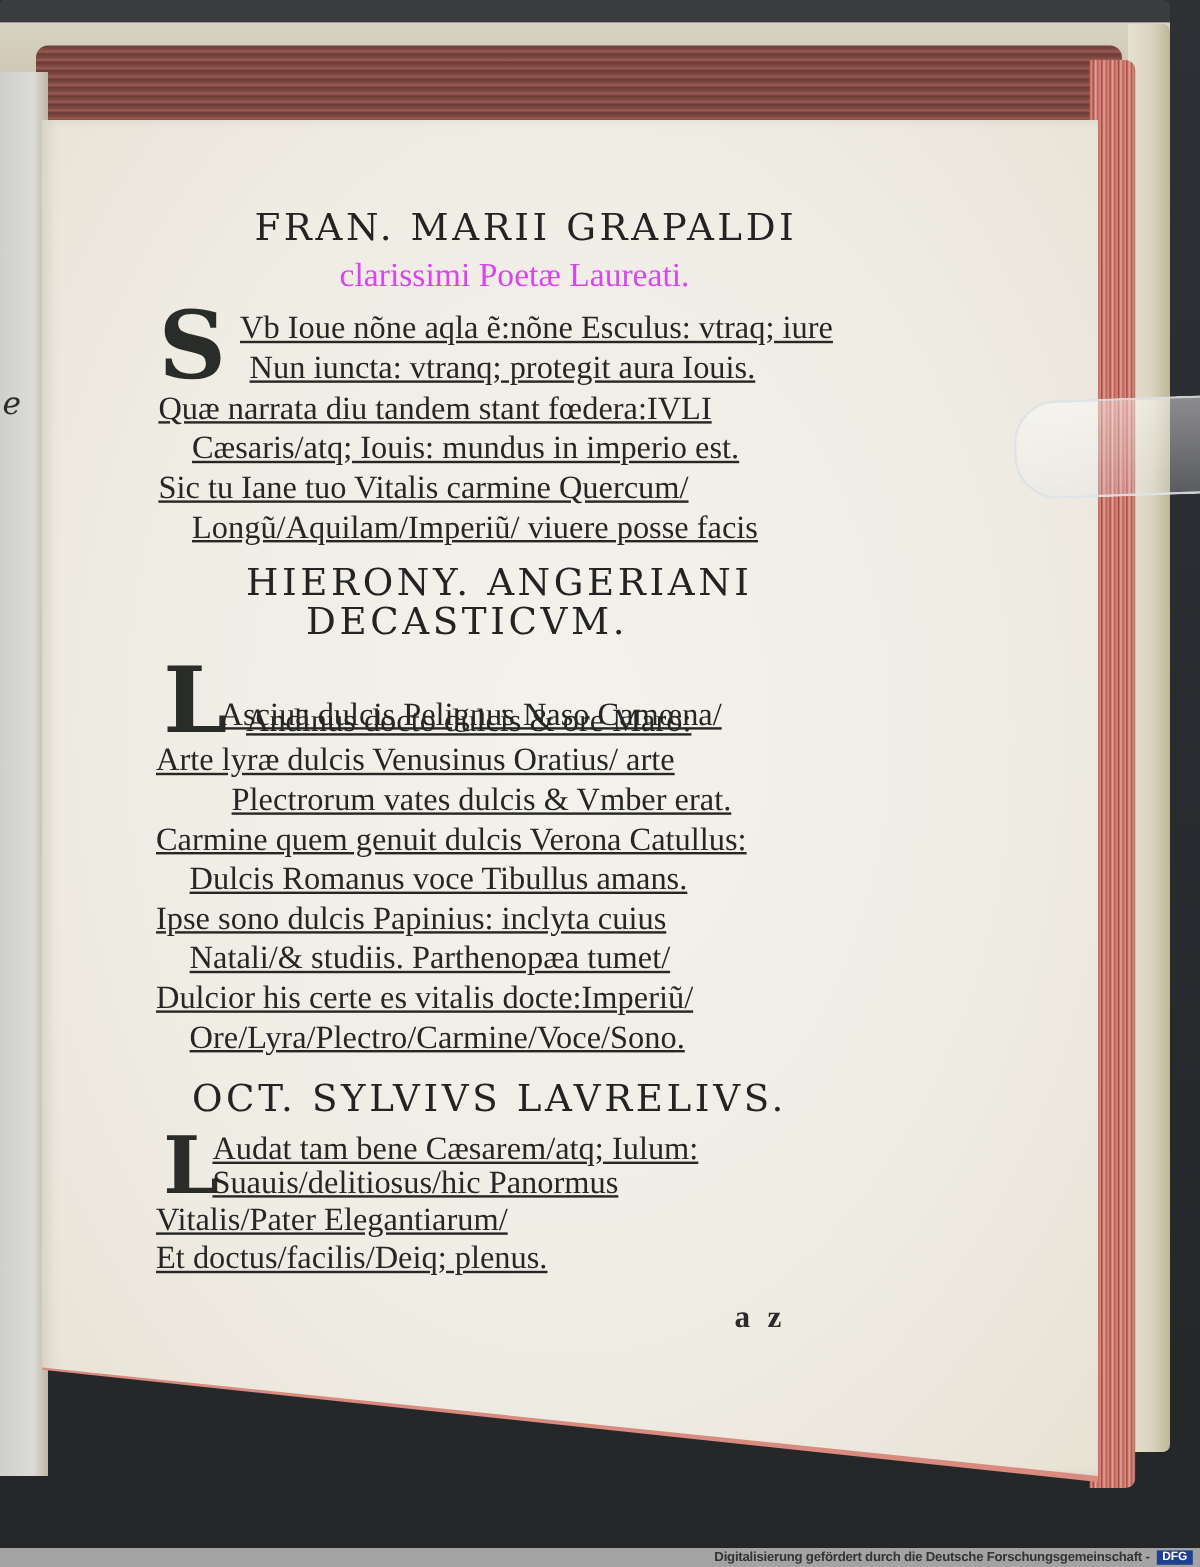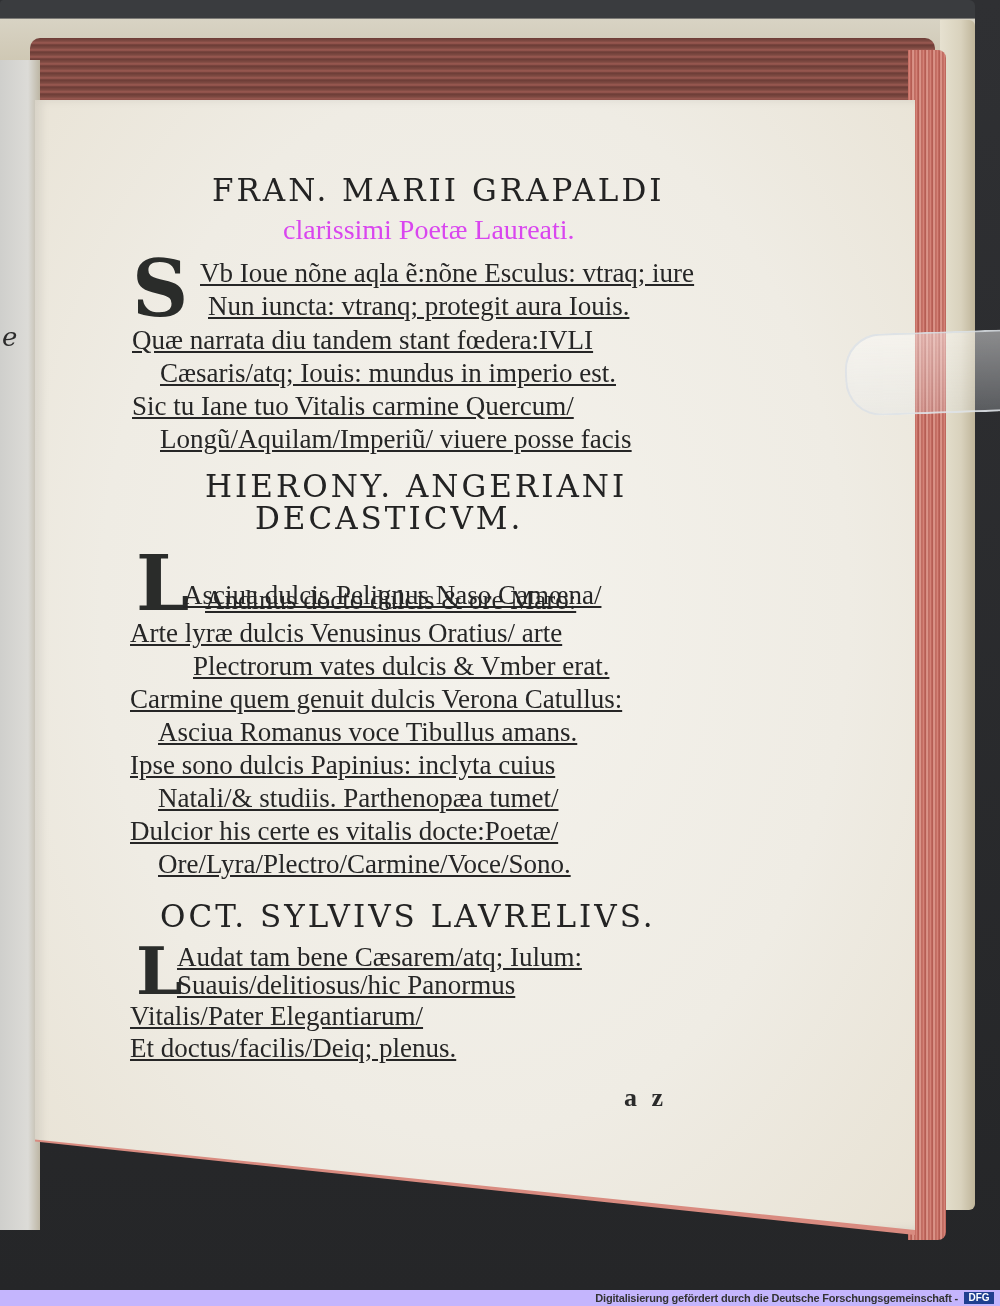--- a/index.html
+++ b/index.html
@@ -61,33 +61,33 @@
   .verse {
     position: absolute; font-size: 24px; color: #262626; white-space: nowrap;
     font-family: "Liberation Serif", serif; font-size: 27px; text-decoration: underline;
   }
   .dropcap {
     position: absolute; font-weight: bold; color: #2a2c2a;
     font-family: "DejaVu Serif", serif;
   }
   .signature {
     position: absolute; left: 612px; top: 1083px; font-size: 26px; font-weight: bold;
-    letter-spacing: 4px; color: #2b2b2b; font-family: "Liberation Serif", serif; margin-left: 12px;
+    letter-spacing: 4px; color: #2b2b2b; font-family: "Liberation Serif", serif;
   }
   .clip {
     position: absolute; left: 845px; top: 332px; width: 160px; height: 78px;
     border: 2px solid rgba(220,225,230,0.85);
     border-right: none;
     border-radius: 36px 0 0 36px;
     background: linear-gradient(180deg, rgba(255,255,255,0.45) 0%, rgba(230,235,240,0.25) 100%);
     transform: rotate(-2deg);
   }
   .footer {
     position: absolute; left: 0; top: 1290px; width: 1000px; height: 16px;
-    background: #c4b5fd;
+    background: #a3a3a3;
   }
   .footer-text {
     position: absolute; right: 42px; top: 1; font-family: "Liberation Sans", sans-serif;
     font-size: 11px; font-weight: bold; color: #333; line-height: 16px; letter-spacing: -0.2px;
   }
   .dfg-logo {
     position: absolute; right: 6px; top: 2px; width: 30px; height: 12px;
     background: #1f3f8f; color: #fff; font-family: "Liberation Sans", sans-serif;
     font-weight: bold; font-size: 10px; line-height: 12px; text-align: center;
   }
@@ -119,24 +119,24 @@
 
 <div class="heading" style="left:205px; top:468px;">HIERONY. ANGERIANI</div>
 <div class="heading" style="left:255px; top:500px;">DECASTICVM.</div>
 
 <div class="dropcap" style="left:136px; top:546px; font-size:76px; line-height:76px;">L</div>
 <div class="verse" style="left:183px; top:580px;">Asciua dulcis Pelignus Naso Camœna/</div>
 <div class="verse" style="left:205px; top:585px;">Andinus docto dulcis &amp; ore Maro:</div>
 <div class="verse" style="left:130px; top:618px;">Arte lyræ dulcis Venusinus Oratius/ arte</div>
 <div class="verse" style="left:158px; top:651px;margin-left:35px;">Plectrorum vates dulcis &amp; Vmber erat.</div>
 <div class="verse" style="left:130px; top:684px;">Carmine quem genuit dulcis Verona Catullus:</div>
-<div class="verse" style="left:158px; top:717px;">Asciua Romanus voce Tibullus amans.</div>
+<div class="verse" style="left:158px; top:717px;">Dulcis Romanus voce Tibullus amans.</div>
 <div class="verse" style="left:130px; top:750px;">Ipse sono dulcis Papinius: inclyta cuius</div>
 <div class="verse" style="left:158px; top:783px;">Natali/&amp; studiis. Parthenopæa tumet/</div>
-<div class="verse" style="left:130px; top:816px;">Dulcior his certe es vitalis docte:Poetæ/</div>
+<div class="verse" style="left:130px; top:816px;">Dulcior his certe es vitalis docte:Imperiũ/</div>
 <div class="verse" style="left:158px; top:849px;">Ore/Lyra/Plectro/Carmine/Voce/Sono.</div>
 
 <div class="heading" style="left:160px; top:898px;">OCT. SYLVIVS LAVRELIVS.</div>
 
 <div class="dropcap" style="left:136px; top:938px; font-size:66px; line-height:66px;">L</div>
 <div class="verse" style="left:177px; top:942px;">Audat tam bene Cæsarem/atq; Iulum:</div>
 <div class="verse" style="left:177px; top:970px;">Suauis/delitiosus/hic Panormus</div>
 <div class="verse" style="left:130px; top:1001px;">Vitalis/Pater Elegantiarum/</div>
 <div class="verse" style="left:130px; top:1033px;">Et doctus/facilis/Deiq; plenus.</div>
 

